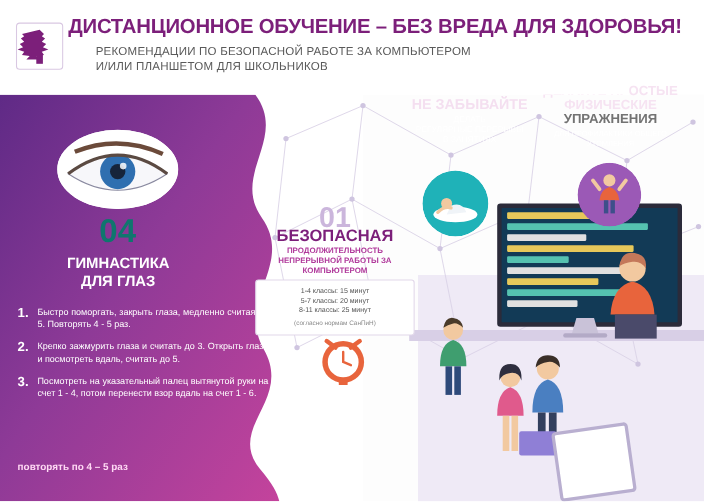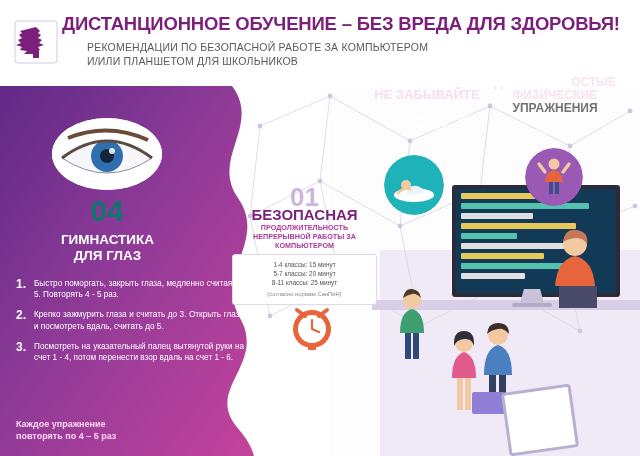--- a/index.html
+++ b/index.html
@@ -332,17 +332,16 @@
       <span class="idx">2.</span>
       <div class="txt">Крепко зажмурить глаза и считать до 3. Открыть глаза и посмотреть вдаль, считать до 5.</div>
     </div>
     <div class="item">
       <span class="idx">3.</span>
       <div class="txt">Посмотреть на указательный палец вытянутой руки на счет 1 - 4, потом перенести взор вдаль на счет 1 - 6.</div>
     </div>
   </div>
 
   <div class="footnote">
-    <div>Каждое упражнение</div>
     <div>повторять по 4 – 5 раз</div>
   </div>
 
 </div>
 
 </body></html>

